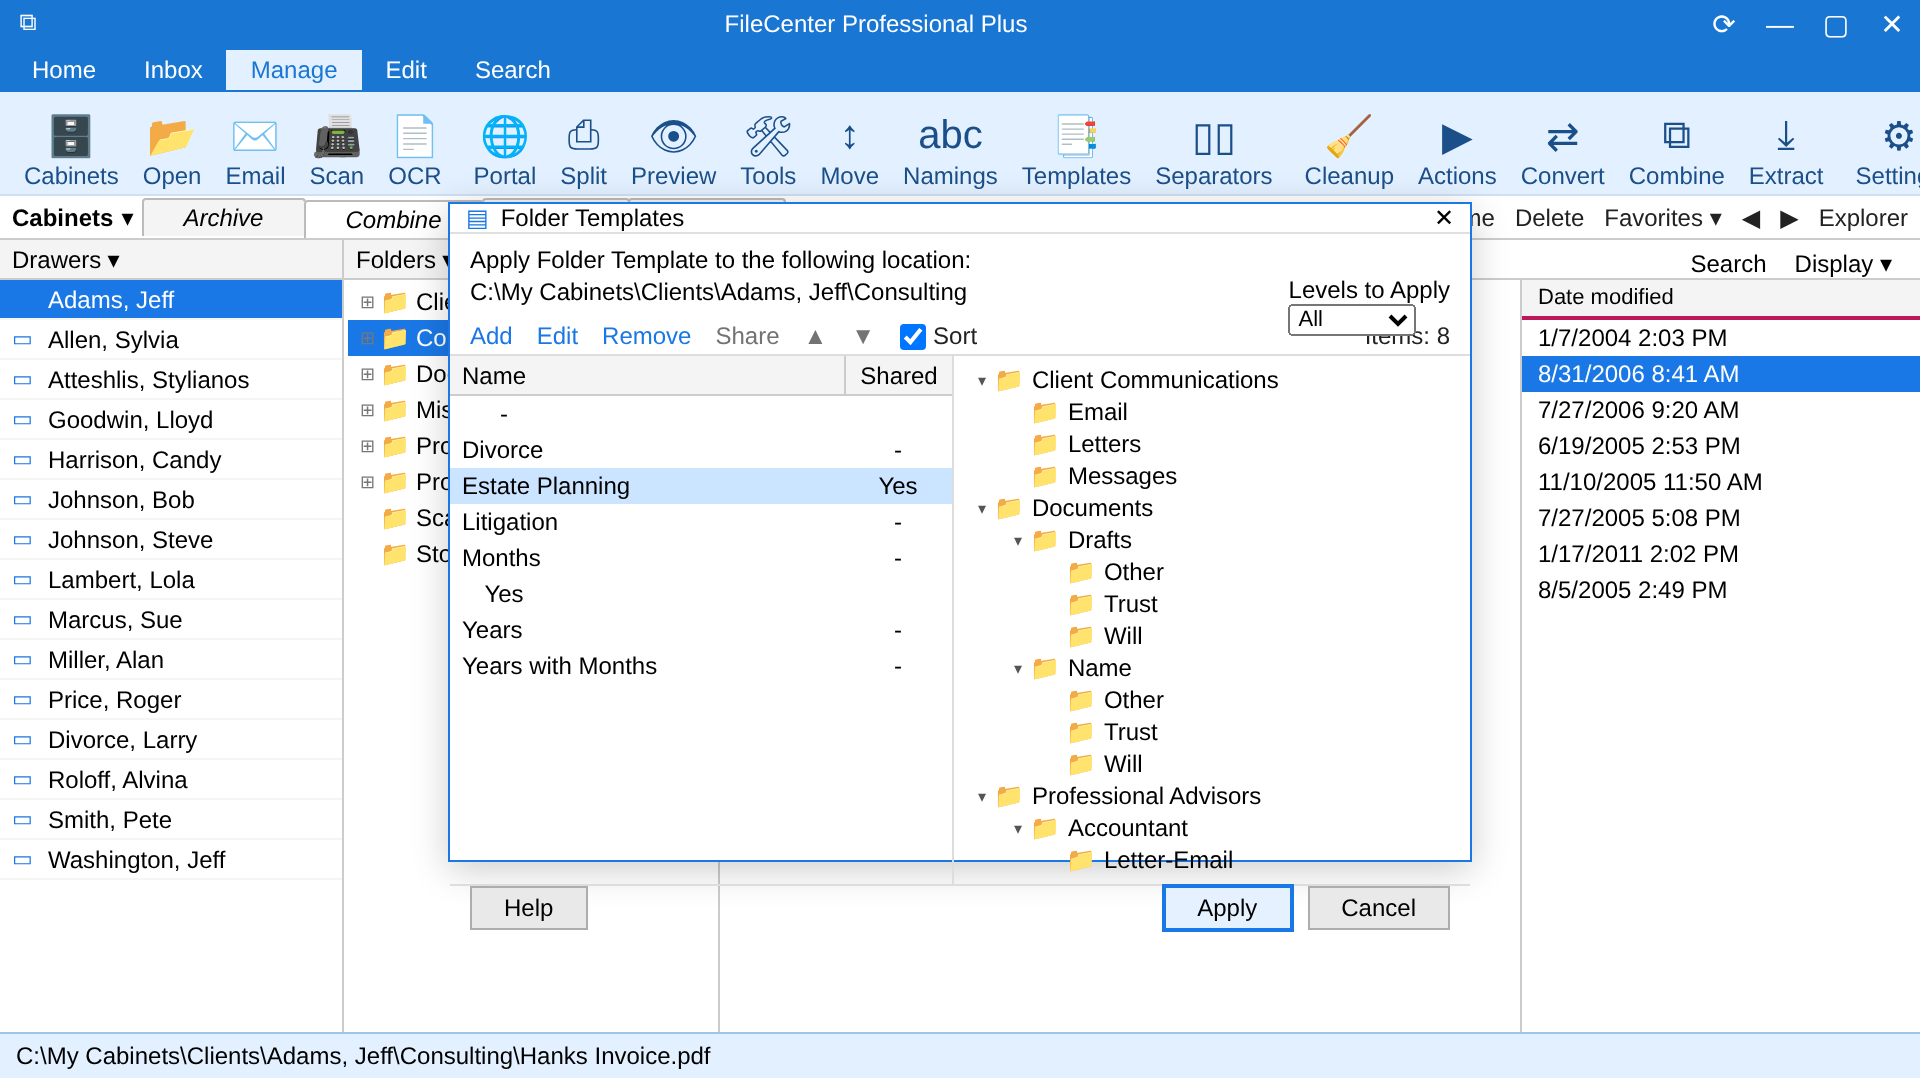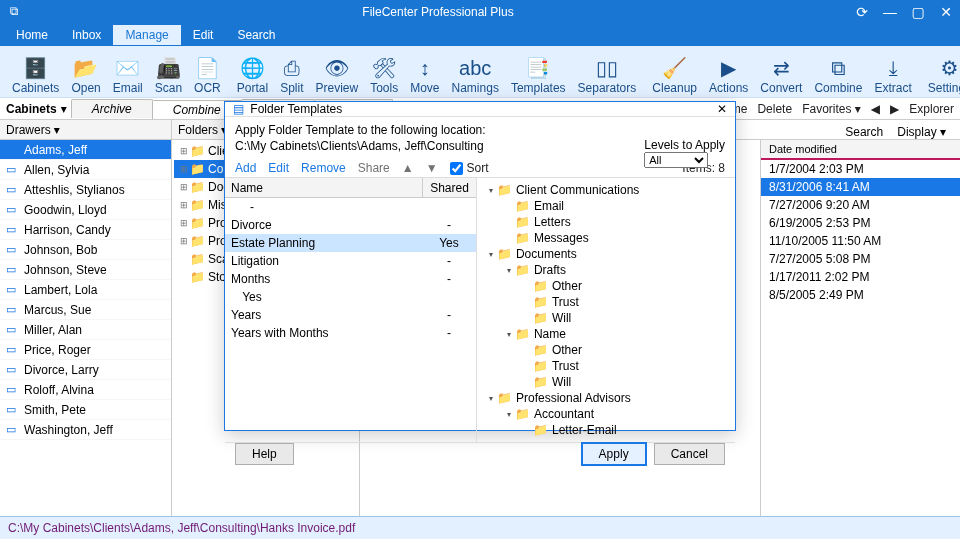--- a/index.html
+++ b/index.html
@@ -35,21 +35,21 @@
 .folder-row { height: 18px; display: flex; align-items: center; padding-left: 6px; }
 .folder-row .exp { width: 10px; color: #777; font-size: 9px; }
 .folder-row .ficon { width: 14px; color: #f5c24e; margin-right: 4px; }
 .folder-row.selected { background: #1a78e6; color: #fff; }
 .content-col { flex: 1; display: flex; flex-direction: column; }
 .content-tabs { height: 20px; background: #fff; border-bottom: 1px solid #ccc; display:flex; align-items:flex-end; padding-left:4px; }
 .dates-col { width: 200px; border-left: 1px solid #ccc; }
 .date-head { height: 20px; background: #f4f4f4; border-bottom: 2px solid #be185d; display:flex; align-items:center; padding: 0 8px; font-size: 11px; }
 .date-row { height: 18px; display: flex; align-items: center; padding: 0 8px; }
 .date-row.sel { background: #1a78e6; color: #fff; }
-.statusbar { height: 23px; background: #e3f0ff; border-top: 1px solid #9fc4e8; display: flex; align-items: center; padding: 0 8px; color: #701a75; }
+.statusbar { height: 23px; background: #e3f0ff; border-top: 1px solid #9fc4e8; display: flex; align-items: center; padding: 0 8px; color: #000000; }
 .modal { position: absolute; left: 224px; top: 101px; width: 512px; height: 330px; background: #fff; border: 1px solid #1a78e6; box-shadow: 0 4px 18px rgba(0,0,0,0.2); display: flex; flex-direction: column; }
 .modal-title { height: 26px; display: flex; align-items: center; padding: 0 8px; border-bottom: 1px solid #e0e0e0; }
 .modal-title .icon { color: #1a78e6; margin-right: 6px; }
 .modal-title .spacer { flex: 1; }
 .modal-head { padding: 6px 10px; display: flex; flex-direction: column; gap: 2px; }
 .modal-head .row2 { display: flex; align-items: center; }
 .levels { position: absolute; right: 10px; top: 36px; text-align: left; }
 .levels select { width: 64px; font-size: 11px; }
 .modal-actions { display: flex; align-items: center; padding: 2px 10px; gap: 12px; color: #1a78e6; }
 .modal-actions .disabled { color: #737373; }

